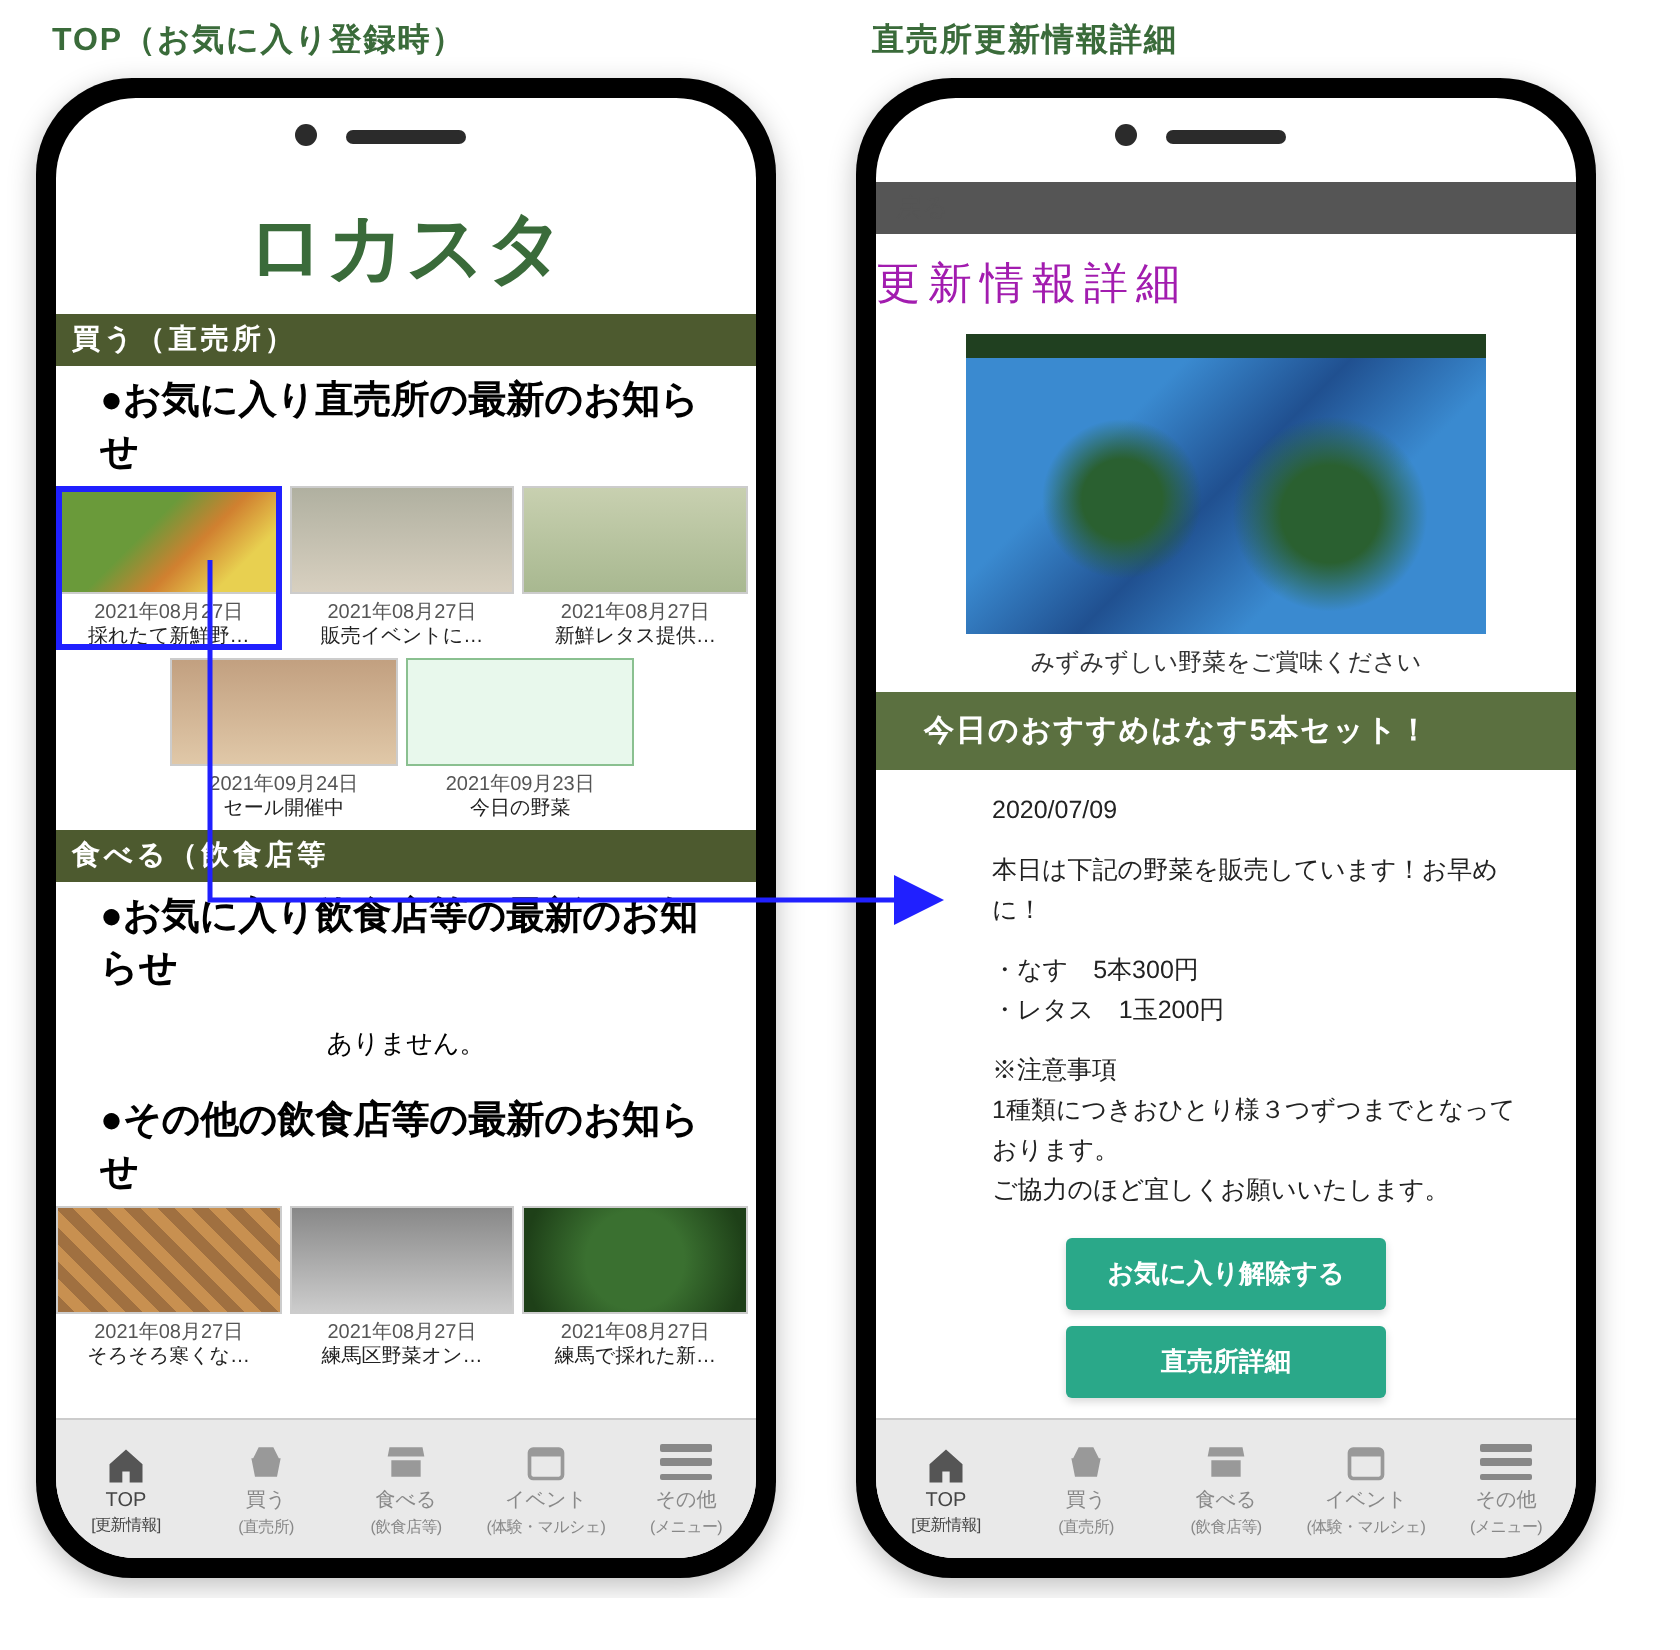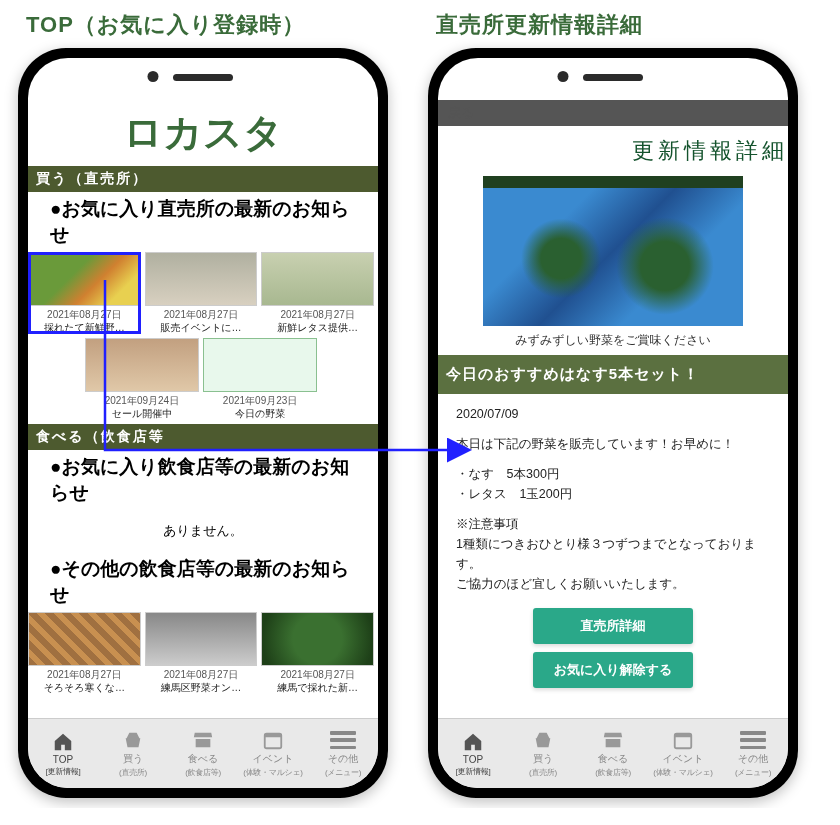--- a/index.html
+++ b/index.html
@@ -5,21 +5,21 @@
   * { box-sizing: border-box; }
   body {
     margin: 0;
     padding: 10px;
     font-family: "Hiragino Sans", "Meiryo", sans-serif;
     background: #fff;
     width: 840px;
     position: relative;
   }
   .page-title {
-    font-size: 22px;
+    font-size: 16px;
     font-weight: bold;
     color: #3a6b3a;
     margin: 0 0 8px 8px;
     letter-spacing: 1px;
   }
   .phones { display: flex; gap: 40px; padding: 0 8px; }
   .phone {
     width: 370px;
     height: 750px;
     background: #000;
@@ -111,39 +111,39 @@
   .tab-sub { font-size: 8px; letter-spacing: -.3px; }
   .hamburger { display:flex; flex-direction:column; justify-content:space-between; height:18px; padding:2px 0;}
   .hamburger span{height:3.5px;background:#888;border-radius:1px;}
 
   
   .right-head {
     background: #555; color:#333; font-size: 13px; padding: 4px 10px 4px 10px;
   }
   .right-head span { color:#555; }
   .detail-title {
-    text-align:right; color:#14532d; font-size:22px; letter-spacing:4px;
+    text-align:left; color:#a21caf; font-size:22px; letter-spacing:4px;
     padding: 10px 0;
   }
   .hero {
     margin: 0 auto; width: 260px; height: 150px;
     background:
       linear-gradient(#204020,#204020) 0 0/100% 12px no-repeat,
       linear-gradient(135deg,#3a8ad0 30%,#205090 50%,#3a8ad0 70%);
     position: relative; overflow:hidden;
   }
   .hero::after{content:"";position:absolute;inset:0;
     background: radial-gradient(circle at 30% 55%,#2a6030 10%,transparent 20%),
                radial-gradient(circle at 70% 60%,#2a6030 12%,transparent 24%);}
   .hero-cap { text-align:center; font-size:12px; color:#333; margin:6px 0 6px 0; }
   .green-bar {
     background:#5b7040; color:#fff; font-size:15px; font-weight:600;
-    padding:10px 8px; letter-spacing:1px;
-  }
-  .body-text { padding: 10px 18px; font-size:12.5px; color:#222; line-height:1.6; }
+    padding:10px 24px; letter-spacing:1px;
+  }
+  .body-text { padding: 10px 18px; font-size:12.5px; color:#222; line-height:1.6;margin-left:40px; }
   .body-text .gap { height:10px; }
   .btn-row { text-align:center; padding:4px 0; }
   .gbtn {
     display:inline-block; min-width:160px;
     background:#2aa889; color:#fff; font-size:13px; font-weight:600;
     padding:9px 18px; border:none; border-radius:3px;
     box-shadow:0 2px 4px rgba(0,0,0,.15);
   }
 
   
@@ -289,22 +289,22 @@
           <div class="gap"></div>
           <div>本日は下記の野菜を販売しています！お早めに！</div>
           <div class="gap"></div>
           <div>・なす　5本300円</div>
           <div>・レタス　1玉200円</div>
           <div class="gap"></div>
           <div>※注意事項</div>
           <div>1種類につきおひとり様３つずつまでとなっております。</div>
           <div>ご協力のほど宜しくお願いいたします。</div>
         </div>
+        <div class="btn-row"><button class="gbtn">お気に入り解除する</button></div>
         <div class="btn-row"><button class="gbtn">直売所詳細</button></div>
-        <div class="btn-row"><button class="gbtn">お気に入り解除する</button></div>
       </div>
 
       <div class="tabbar">
         <div class="tab active">
           <svg viewBox="0 0 24 24">
               <path fill="#555" d="M3 11l9-8 9 8v10H14v-6h-4v6H3z"></path>
             </svg>
           <div>TOP</div>
           <div class="tab-sub">[更新情報]</div>
         </div>

